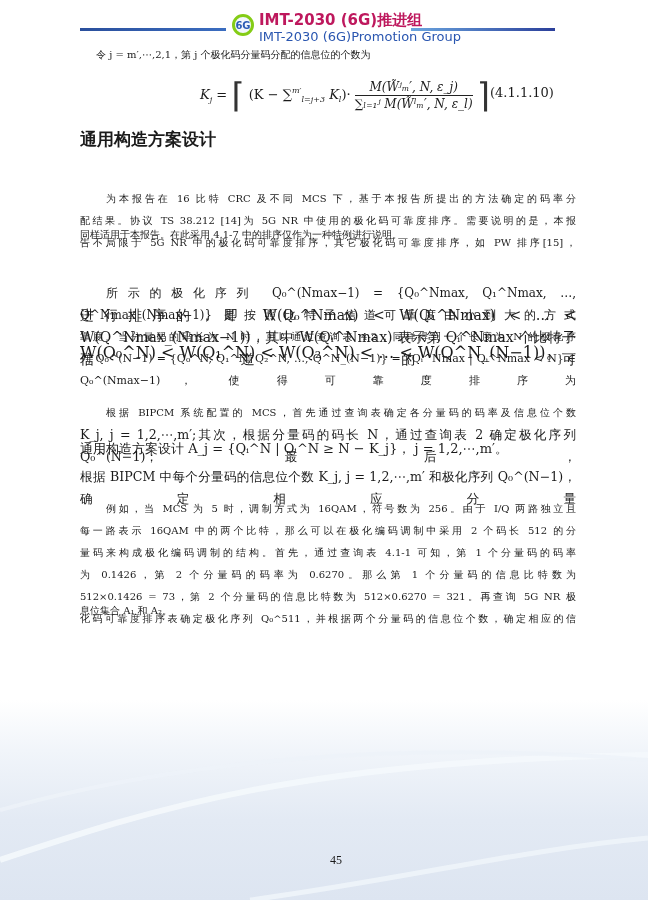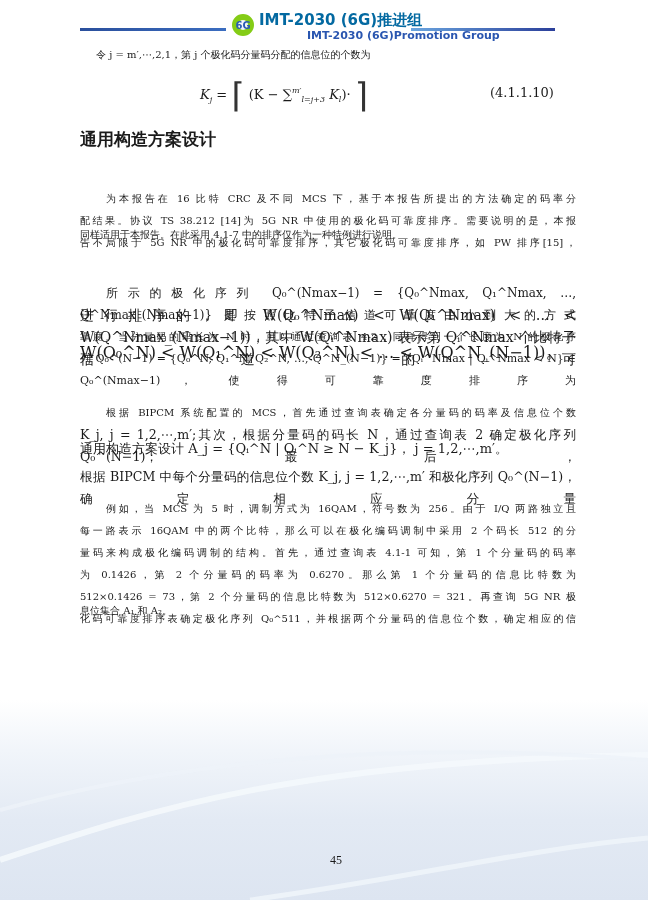--- a/index.html
+++ b/index.html
@@ -15,27 +15,27 @@
     overflow: hidden;
   }
   .bg-wave svg { position: absolute; left: 0; top: 0; }
 
   .header { position: absolute; left: 0; top: 0; width: 648px; height: 50px; }
   .hline-left { position: absolute; left: 80px; top: 28px; width: 146px; height: 3px;
     background: linear-gradient(90deg, #2a4f9c, #3b6dc0); }
   .hline-right { position: absolute; left: 411px; top: 28px; width: 144px; height: 3px;
     background: linear-gradient(90deg, #6aa5df, #2b3f9a); }
   .logo-badge { position: absolute; left: 232px; top: 14px; width: 22px; height: 22px;
-    border-radius: 50%; border: 6px solid #84cc16; background: #f2f6fc;
+    border-radius: 50%; border: 3px solid #84cc16; background: #f2f6fc;
     font-family: "DejaVu Sans", sans-serif; font-size: 10px; font-weight: bold; color: #2b5cb4;
     display: flex; align-items: center; justify-content: center; box-sizing: border-box; }
   .logo-title { position: absolute; left: 259px; top: 11px; font-family: "DejaVu Sans", sans-serif;
-    font-size: 15px; font-weight: bold; color: #0369a1; white-space: nowrap; letter-spacing: 0px; }
+    font-size: 15px; font-weight: bold; color: #be185d; white-space: nowrap; letter-spacing: 0px; }
   .logo-sub { position: absolute; left: 259px; top: 29px; font-family: "DejaVu Sans", sans-serif;
-    font-size: 11px; font-weight: bold; color: #2a56b0; white-space: nowrap; margin-left: 48px; }
+    font-size: 13px; font-weight: normal; color: #2a56b0; white-space: nowrap; }
 
   .content { position: absolute; left: 80px; top: 0; width: 496px; }
   .line { position: absolute; left: 0; font-size: 10px; line-height: 22px; white-space: nowrap; }
   .justify { width: 496px; text-align-last: justify; text-align: justify; white-space: normal; margin-top: 30px; }
   .i { font-style: italic; }
   sup, sub { font-size: 8px; line-height: 0; }
   .heading { font-family: "DejaVu Sans", sans-serif; font-weight: bold; font-size: 17px; }
   .eq { position: absolute; left: 120px; top: 75px; font-size: 13px; white-space: nowrap; }
   .eq .frac { display: inline-block; vertical-align: middle; text-align: center; }
   .eq .num { display: block; border-bottom: 1px solid #222; padding: 0 3px 1px; font-size: 12px; }
@@ -66,20 +66,24 @@
 
 <div class="content">
   <div class="line" style="top:44px; left:16px;">令 j = m′,⋯,2,1，第 j 个极化码分量码分配的信息位的个数为</div>
 
   <div class="eq">
     <span class="i">K</span><sub class="i">j</sub>
     <span>=</span>
     <span class="ceil">⌈</span>
     <span>(K − ∑</span><sup class="i">m′</sup><sub class="i">l=j+3</sub>
     <span class="i">K</span><sub class="i">l</sub><span>)·</span>
+    <span class="frac">
+      <span class="num i">M(W̃ʲₘ′, N, ε_j)</span>
+      <span class="den i">∑ₗ₌₁ʲ M(W̃ˡₘ′, N, ε_l)</span>
+    </span>
     <span class="ceil">⌉</span>
   </div>
   <div class="eqnum">(4.1.1.10)</div>
 
   <div class="line heading" style="top:128px;">通用构造方案设计</div>
 
   <div class="line justify" style="top:158px; left:0; text-indent:26px;">为本报告在 16 比特 CRC 及不同 MCS 下，基于本报告所提出的方法确定的码率分</div>
   <div class="line justify" style="top:180px;">配结果。协议 TS 38.212 [14]为 5G NR 中使用的极化码可靠度排序。需要说明的是，本报</div>
   <div class="line justify" style="top:202px;">告不局限于 5G NR 中的极化码可靠度排序，其它极化码可靠度排序，如 PW 排序[15]，</div>
   <div class="line" style="top:224px;">同样适用于本报告。在此采用 4.1-7 中的排序仅作为一种特例进行说明。</div>

